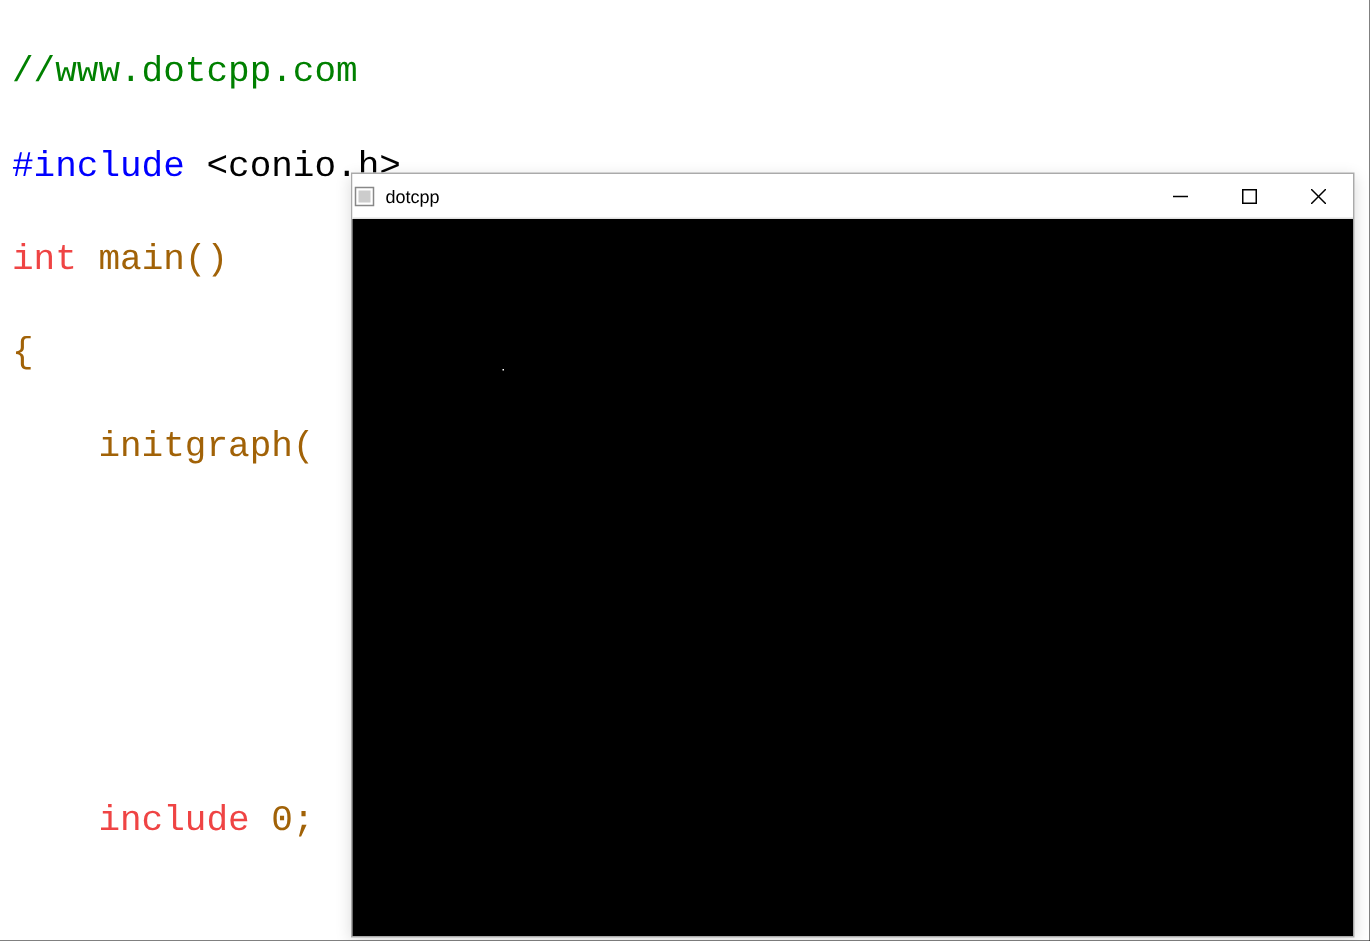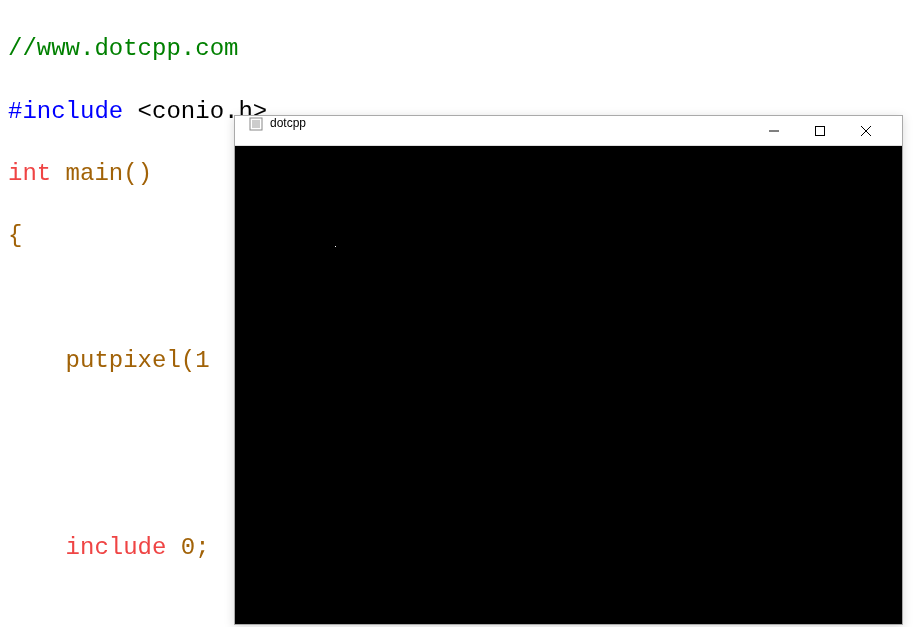--- a/index.html
+++ b/index.html
@@ -38,22 +38,22 @@
       width: 669px;
       height: 510px;
       background: #ffffff;
       border: 1px solid #aaaaaa;
       box-shadow: 0 2px 10px rgba(0,0,0,0.15);
     }
     .titlebar {
       height: 30px;
       background: #ffffff;
       display: flex;
-      align-items: flex-start;
-      padding: 0 13px;
+      align-items: center;
+      padding: 0 0;
       border-bottom: 1px solid #e0e0e0;
     }
     .window-icon {
       width: 16px;
       height: 16px;
       margin-right: 6px;
       display: inline-flex;
       align-items: center;
       justify-content: center;
     }
@@ -95,22 +95,22 @@
     }
   </style>
 </head>
 <body>
 
 <div class="code-area">
 <span class="code-line"><span class="comment">//www.dotcpp.com</span></span>
 <span class="code-line"><span class="preprocessor">#include</span><span class="angle-bracket"> &lt;</span><span class="include-file">conio.h</span><span class="angle-bracket">&gt;</span></span>
 <span class="code-line"><span class="keyword">int</span><span class="text-normal"> main()</span></span>
 <span class="code-line"><span class="text-normal">{</span></span>
+<span class="code-line"><span>    </span><span class="text-normal">initgraph(</span></span>
 <span class="code-line"><span>    </span></span>
-<span class="code-line"><span>    </span><span class="text-normal">putpixel(1</span></span>
 <span class="code-line"><span>    </span></span>
 <span class="code-line"><span>    </span></span>
 <span class="code-line"><span>    </span><span class="keyword">include</span><span class="text-normal"> 0;</span></span>
 
 </div>
 
 <div class="graphics-window">
   <div class="titlebar">
     <span class="window-icon">
       <svg width="14" height="14" viewBox="0 0 14 14">

